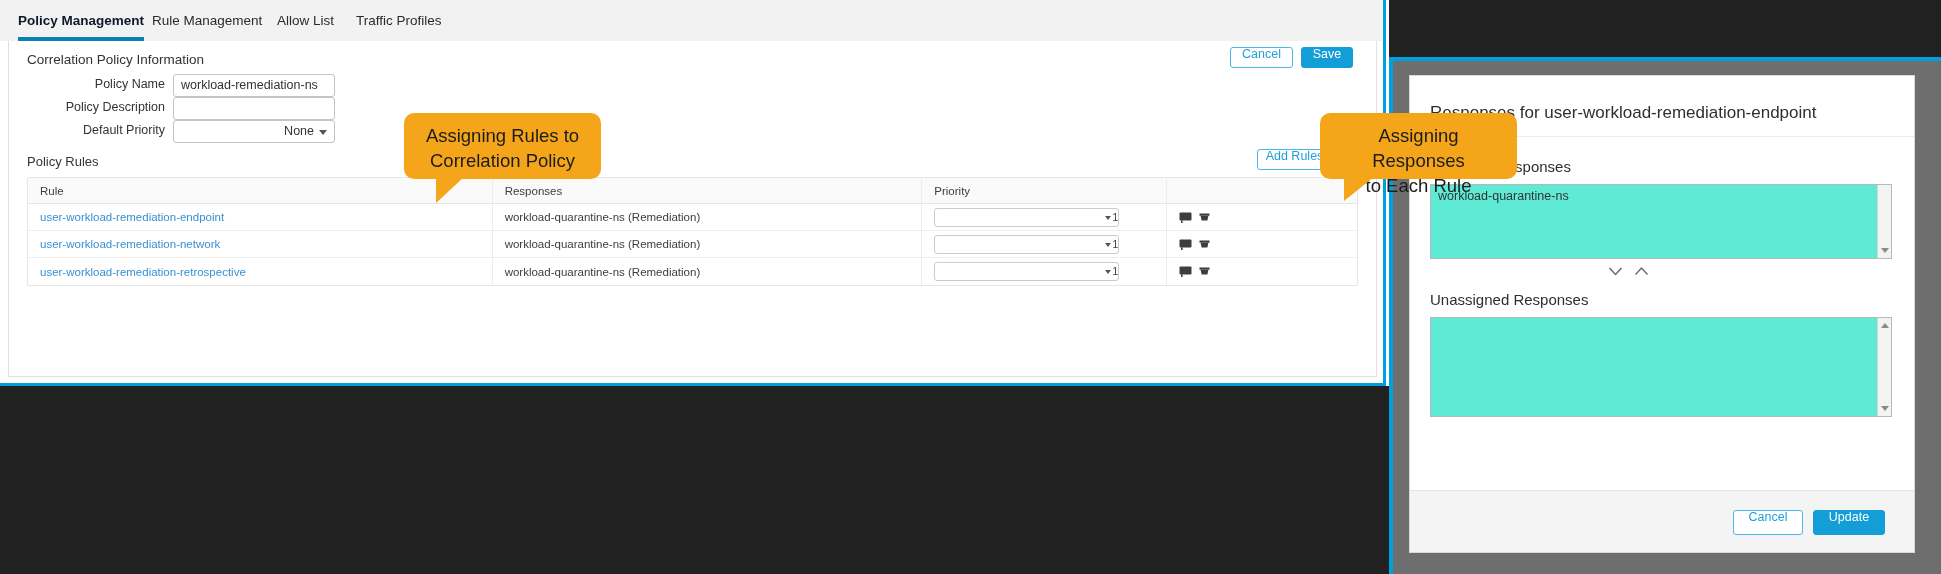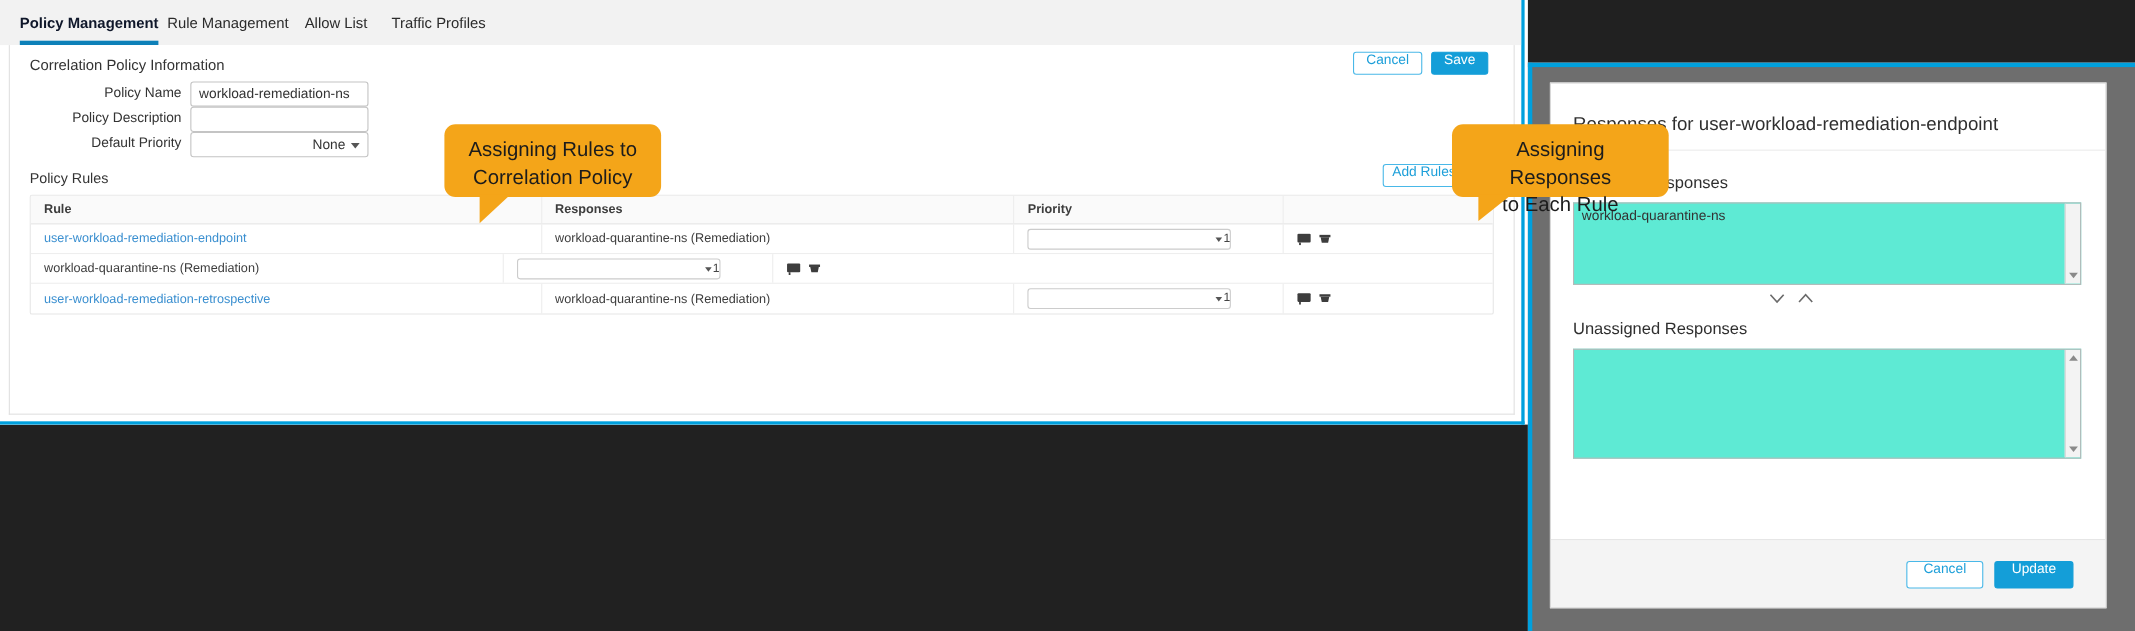--- a/index.html
+++ b/index.html
@@ -172,21 +172,21 @@
     border-bottom: 1px solid #e6e6e6;
   }
   .th, .td {
     box-sizing: border-box;
     display: flex;
     align-items: center;
     font-size: 11.5px;
     color: #4a4a4a;
     padding: 0 12px;
   }
-  .th { font-size: 11.5px; color: #3d3d3d; font-weight: bold; }
+  .th { font-size: 11.5px; color: #3d3d3d; }
   .col-rule      { width: 465px; border-right: 1px solid #ededed; }
   .col-resp      { width: 430px; border-right: 1px solid #ededed; }
   .col-prio      { width: 245px; border-right: 1px solid #ededed; text-align: right; }
   .col-actions   { width: 190px; }
   .tbody-row { height: 27px; }
   .rule-link {
     color: #3a8fd0;
     font-size: 11.5px;
     cursor: pointer;
     white-space: nowrap;
@@ -440,20 +440,23 @@
               </svg>
               <svg class="icon-trash" width="11" height="11" viewBox="0 0 11 11">
                 <rect x="0.5" y="1.5" width="10" height="2.2" fill="#3d3d3d"></rect>
                 <path d="M1.6 3.7 L9.4 3.7 L8.4 8.6 L2.6 8.6 Z" fill="#3d3d3d"></path>
               </svg>
             </div>
           </div>
         </div>
 
         <div class="tr tbody-row">
+          <div class="td col-rule">
+            <span class="rule-link">user-workload-remediation-network</span>
+          </div>
           <div class="td col-resp">
             <span class="resp-text">workload-quarantine-ns (Remediation)</span>
           </div>
           <div class="td col-prio">
             <div class="prio-select">
               <span>1</span>
               <span class="sel-caret2"></span>
             </div>
           </div>
           <div class="td col-actions">

